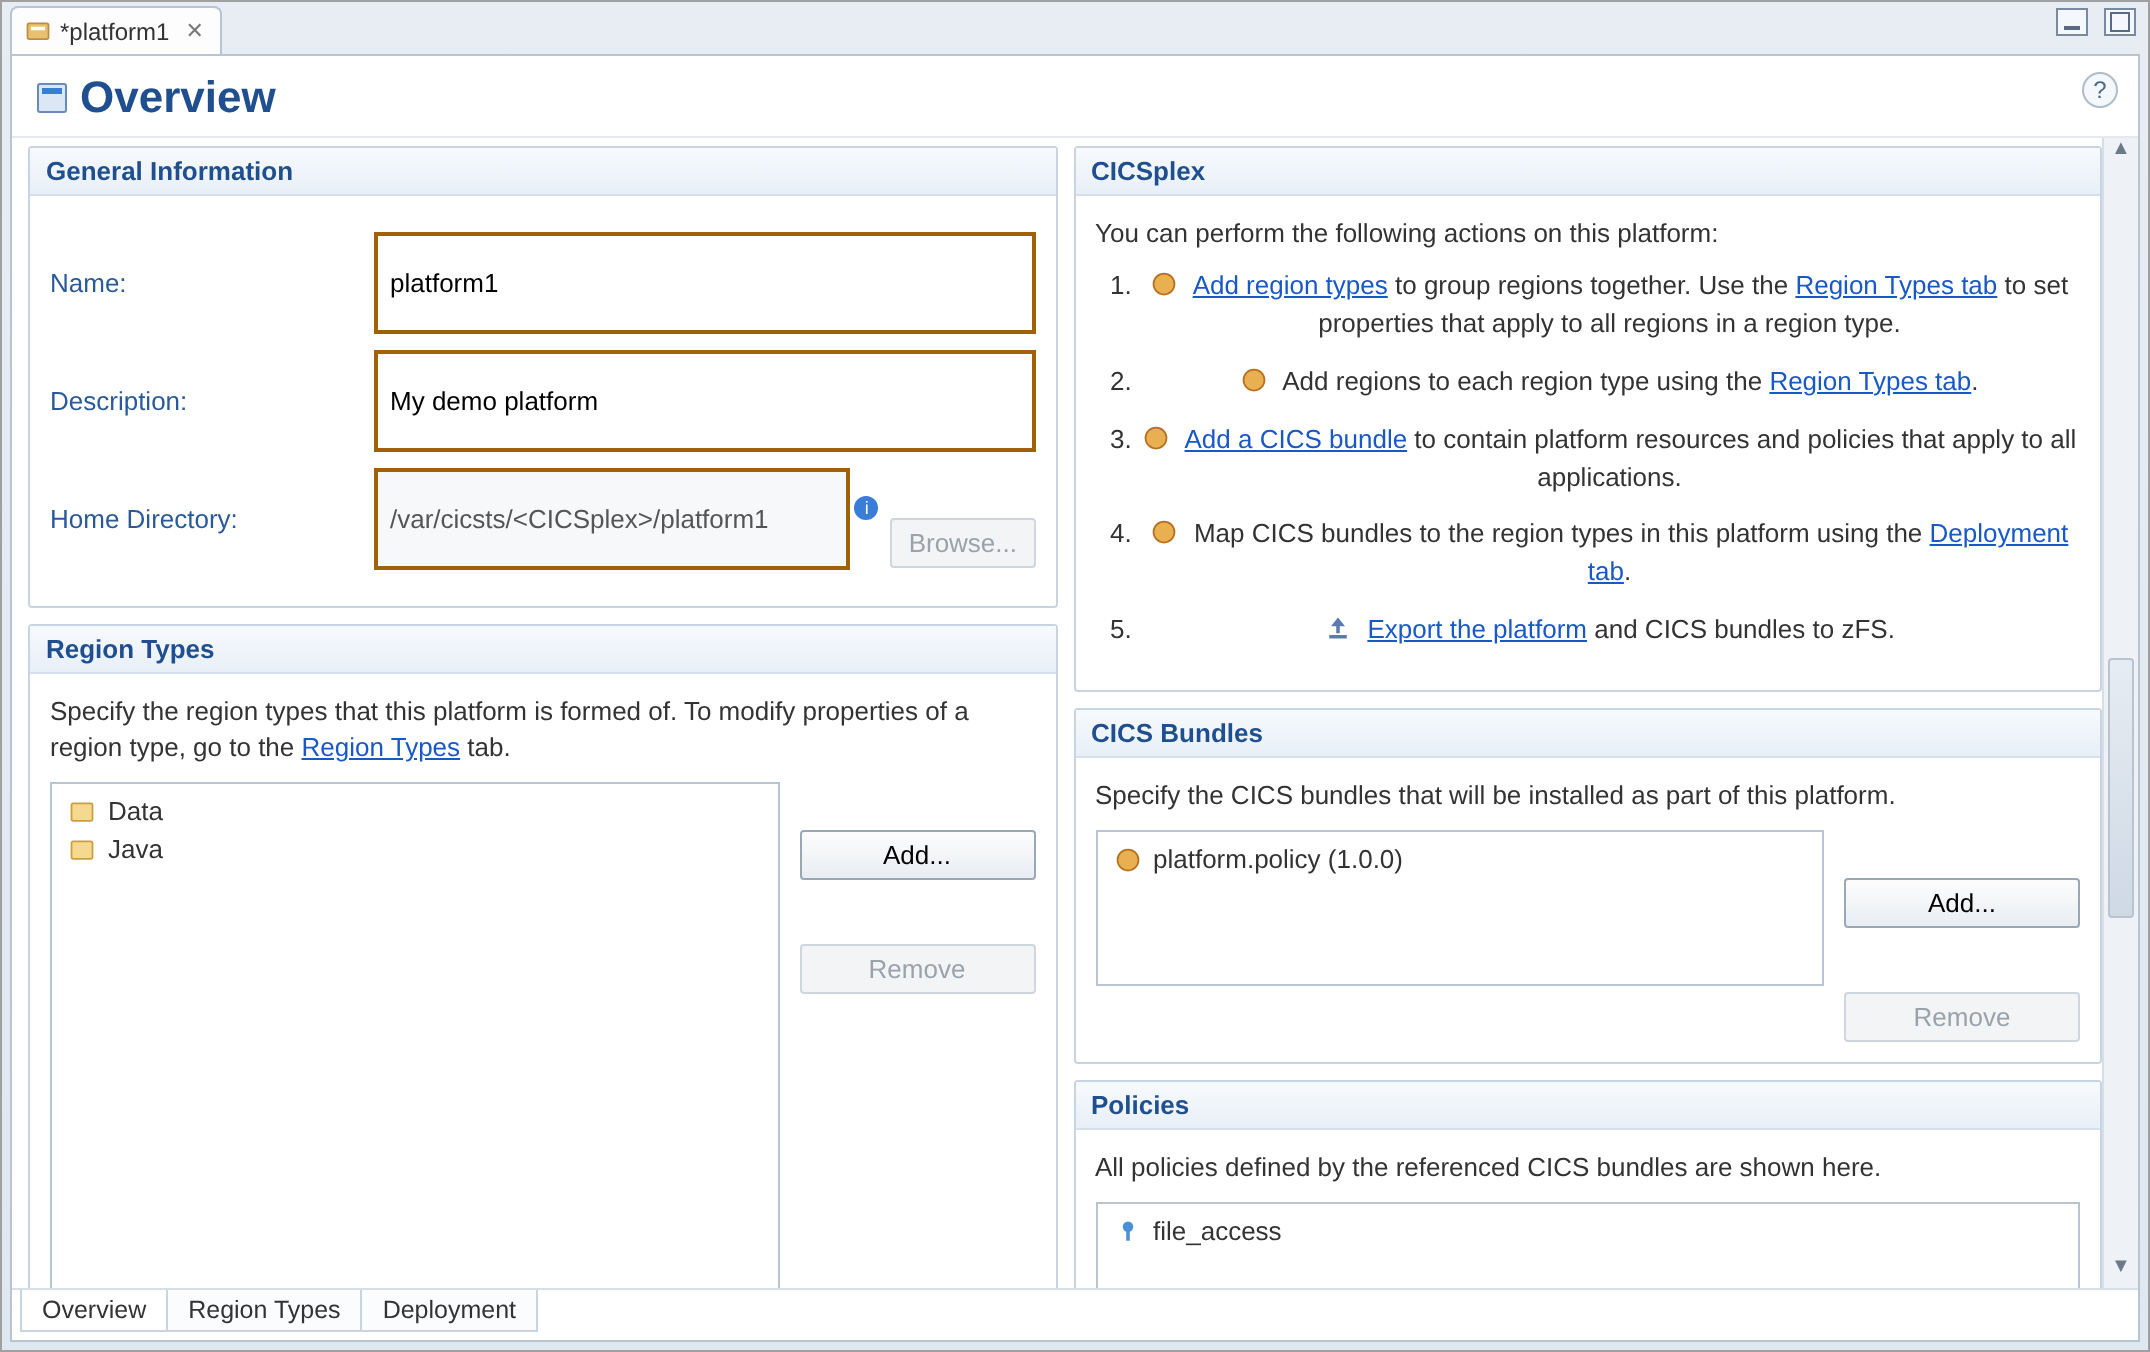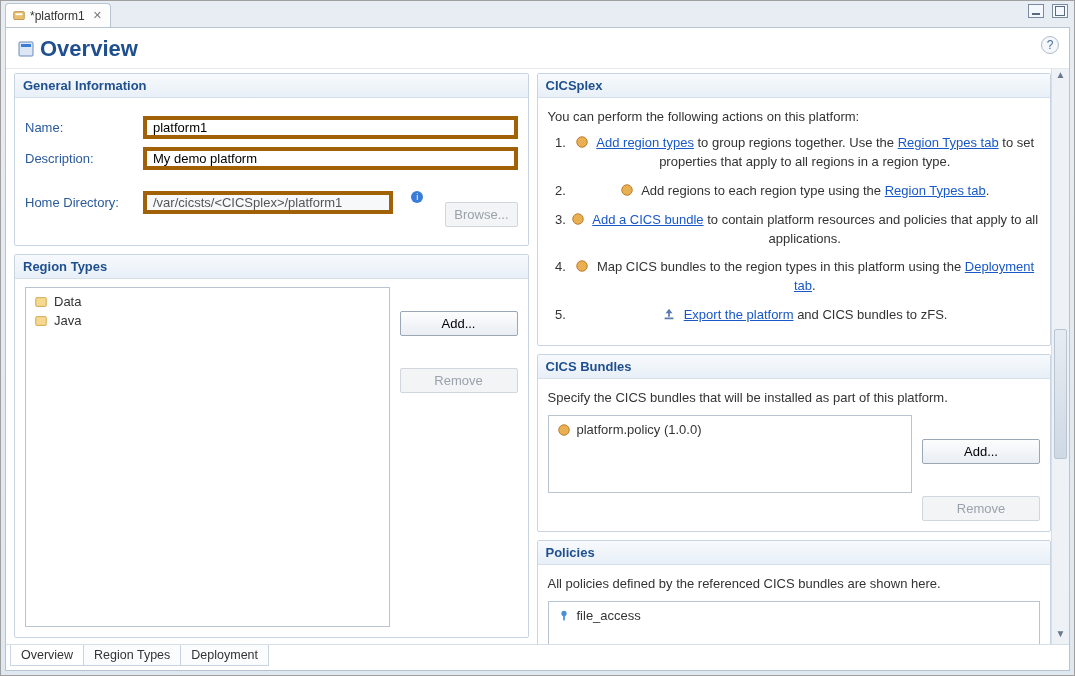--- a/index.html
+++ b/index.html
@@ -124,24 +124,25 @@
   }
   .section-body {
     padding: 8px 10px 10px 10px;
     font-size: 13px;
     color: #333;
   }
   .form-row { display:flex; align-items:center; margin-bottom:8px; gap:8px;justify-content:center; }
   .form-label { width: 110px; color: #2a5a9a; }
   .form-input {
     flex:1;
-    border:4px solid #a16207;
-    padding:0 6px;
+    border:2px solid #a16207;
+    padding:16px 6px;
     font: inherit;
     background:#fff;
+    margin-left:44px;
   }
   .form-input.ro { background:#f6f8fa; color:#555; }
   .btn {
     border:1px solid #9aa7b5;
     background: linear-gradient(#fdfdfd,#e9edf2);
     padding:4px 14px;
     font: inherit;
     border-radius:2px;
     cursor:pointer;
     min-width:90px;
@@ -192,21 +193,21 @@
     margin-right:-1px;
     cursor:pointer;
   }
   .bottom-tab.active { background:#fff; font-weight:400;}
   .info-badge {
     width:12px;height:12px;border-radius:50%;
     background:#3a7dd8;color:#fff;display:inline-flex;
     align-items:center;justify-content:center;font-size:9px;
     position:relative; top:-6px; left:-2px;
   }
-  .hd-row { display:flex; align-items:center; gap:20px;}
+  .hd-row { display:flex; align-items:center; gap:4px;}
   .right-btn-col { display:flex; flex-direction:column; gap:8px; width:118px;}
   .flex-row { display:flex; gap:10px;}
 </style>
 </head>
 <body>
 
 <div class="window">
 
   <div class="tab-bar">
     <div class="editor-tab">
@@ -256,20 +257,23 @@
                   <span class="info-badge">i</span>
                   <button class="btn disabled" style="min-width:70px;padding:4px 8px">Browse...</button>
                 </div>
               </div>
             </div>
           </div>
 
           <div class="section" style="flex:1; display:flex; flex-direction:column;">
             <div class="section-head">Region Types</div>
             <div class="section-body" style="flex:1; display:flex; flex-direction:column;">
+              <div class="subtext">
+                <span>Specify the region types that this platform is formed of. To modify properties of a region type, go to the </span><a class="link">Region Types</a><span> tab.</span>
+              </div>
               <div class="flex-row" style="flex:1;">
                 <div class="list-box" style="flex:1; min-height:260px;">
                   <div class="list-item">
                     <svg class="mini-icon" viewBox="0 0 16 16">
                         <rect x="2" y="3" width="12" height="10" rx="1" fill="#f6d890" stroke="#c9a040"></rect>
                       </svg>
                     <span>Data</span>
                   </div>
                   <div class="list-item">
                     <svg class="mini-icon" viewBox="0 0 16 16">

